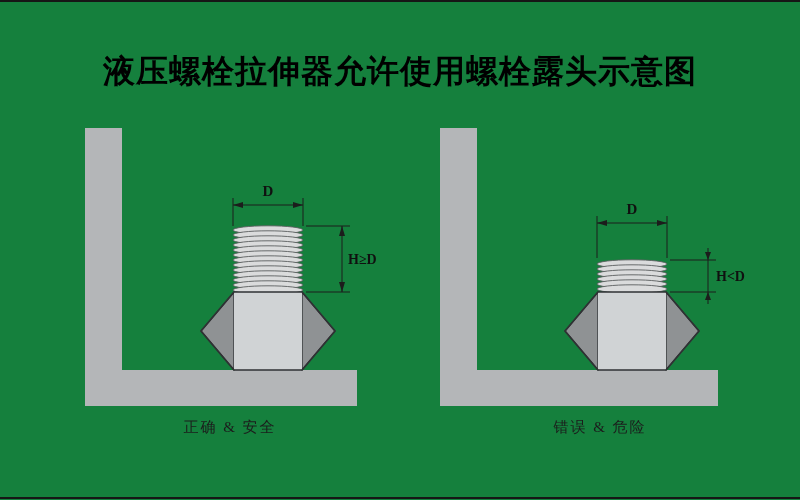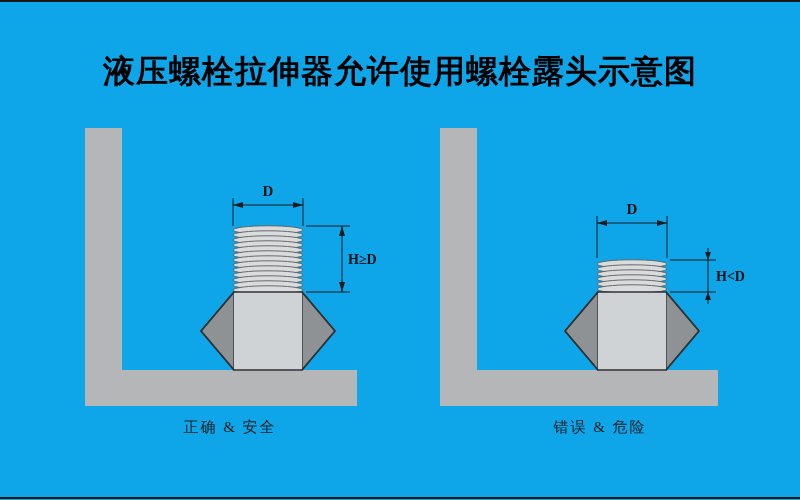--- a/index.html
+++ b/index.html
@@ -1,16 +1,16 @@
 <!DOCTYPE html>
 <html><head>
 <meta charset="utf-8">
 <style>
   html,body{margin:0;padding:0;background:#ffffff;}
-  #stage{position:relative;width:800px;height:500px;background:#0ea5e9;overflow:hidden;
+  #stage{position:relative;width:800px;height:500px;background:#15803d;overflow:hidden;
          font-family:"Liberation Sans",sans-serif;}
   #title{position:absolute;top:50px;left:0;width:100%;text-align:center;
          font-family:"Liberation Sans",sans-serif;font-weight:bold;font-size:32px;
          color:#000;letter-spacing:1px;}
   #diagram{position:absolute;left:0;top:0;}
   .frame{fill:#161616;}
   .structure{fill:#b4b6b8;}
   .nut-side{fill:#8f9294;stroke:#2f3234;stroke-width:1.3;stroke-linejoin:round;}
   .nut-center{fill:#d0d3d5;}
   .nut-outline{fill:none;stroke:#2f3234;stroke-width:1.6;stroke-linejoin:round;}

